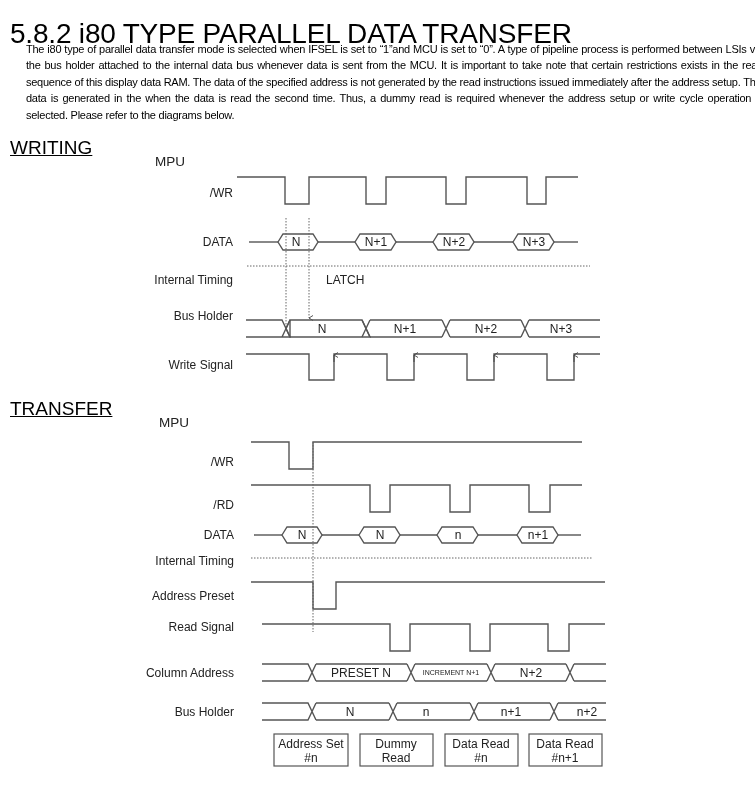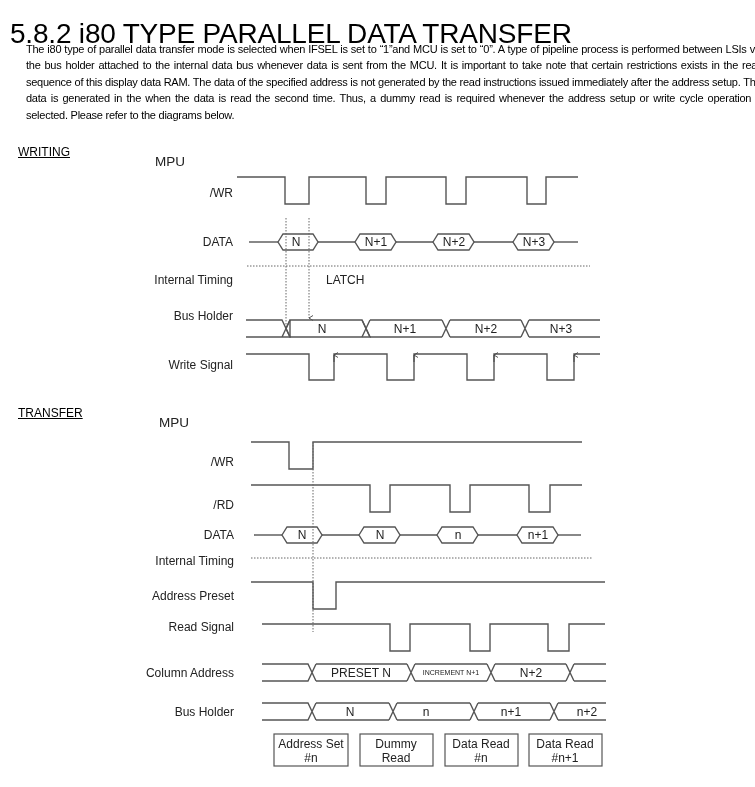--- a/index.html
+++ b/index.html
@@ -2,21 +2,21 @@
 <html><head>
 <meta charset="utf-8">
 <style>
   html, body { margin: 0; padding: 0; background: #ffffff; }
   body { width: 755px; height: 787px; position: relative; overflow: hidden;
          font-family: "Liberation Sans", sans-serif; color: #000; }
   .title { position: absolute; left: 10px; top: 18px; font-size: 28px; font-weight: normal;
            letter-spacing: -0.2px; margin: 0; white-space: nowrap; }
   .para { position: absolute; left: 10px; top: 25px; width: 737px; font-size: 11px;
           line-height: 16.4px; text-align: justify; margin: 16px; letter-spacing: -0.25px; }
-  .section { position: absolute; left: 10px; font-size: 12px; text-decoration: underline; margin: 8px; }
+  .section { position: absolute; left: 10px; font-size: 19px; text-decoration: underline; margin: 0; }
   #sec-write { top: 137px; }
   #sec-read { top: 398px; }
   svg { position: absolute; left: 0; top: 0; }
   .lbl { font-family: "Liberation Sans", sans-serif; font-size: 12px; fill: #222; }
   .mpu { font-family: "Liberation Sans", sans-serif; font-size: 13.5px; fill: #222; }
   .cell { font-family: "Liberation Sans", sans-serif; font-size: 12px; fill: #222; }
   .cell-small { font-family: "Liberation Sans", sans-serif; font-size: 7px; fill: #222; }
   .wave { fill: none; stroke: #555; stroke-width: 1.4; }
   .dot { stroke: #666; stroke-width: 1; stroke-dasharray: 1.5 1.5; fill: none; }
   .box { fill: #fff; stroke: #555; stroke-width: 1.2; }

